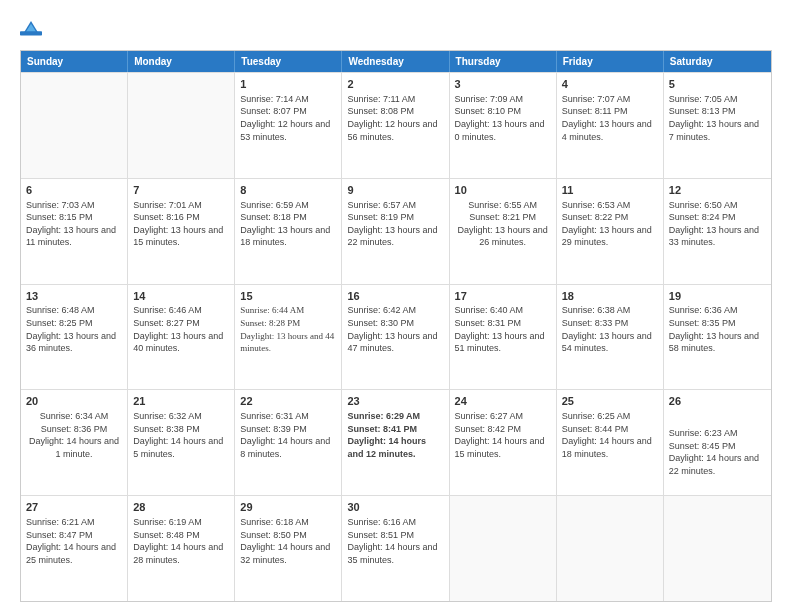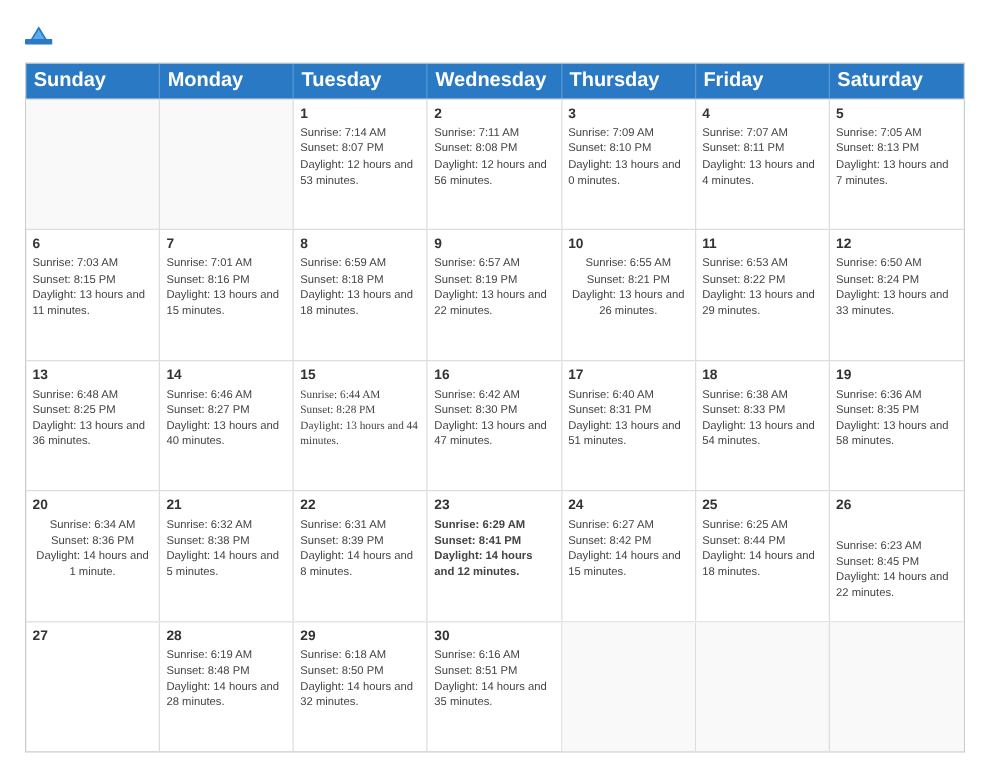--- a/index.html
+++ b/index.html
@@ -66,21 +66,21 @@
       flex-direction: column;
       border: 1px solid #ccc;
     }
     .cal-header {
       display: grid;
       grid-template-columns: repeat(7, 1fr);
       background: #2979c5;
     }
     .cal-header-cell {
       color: #fff;
-      font-size: 16px;
+      font-size: 10px;
       font-weight: bold;
       padding: 5px 6px;
       text-align: left;
       border-right: 1px solid #5599d5;
     }
     .cal-header-cell:last-child { border-right: none; }
     .cal-body {
       flex: 1;
       display: flex;
       flex-direction: column;
@@ -309,20 +309,23 @@
           <div class="cal-cell">
             <span class="day-num">26</span>
             <div class="day-info" style="white-space: pre-line; margin-top: 18px;">Sunrise: 6:23 AM
 Sunset: 8:45 PM
 Daylight: 14 hours and 22 minutes.</div>
           </div>
         </div>
         <div class="cal-row">
           <div class="cal-cell">
             <span class="day-num">27</span>
+            <div class="day-info" style="white-space: pre-line;">Sunrise: 6:21 AM
+Sunset: 8:47 PM
+Daylight: 14 hours and 25 minutes.</div>
           </div>
           <div class="cal-cell">
             <span class="day-num">28</span>
             <div class="day-info" style="white-space: pre-line;">Sunrise: 6:19 AM
 Sunset: 8:48 PM
 Daylight: 14 hours and 28 minutes.</div>
           </div>
           <div class="cal-cell">
             <span class="day-num">29</span>
             <div class="day-info" style="white-space: pre-line;">Sunrise: 6:18 AM

